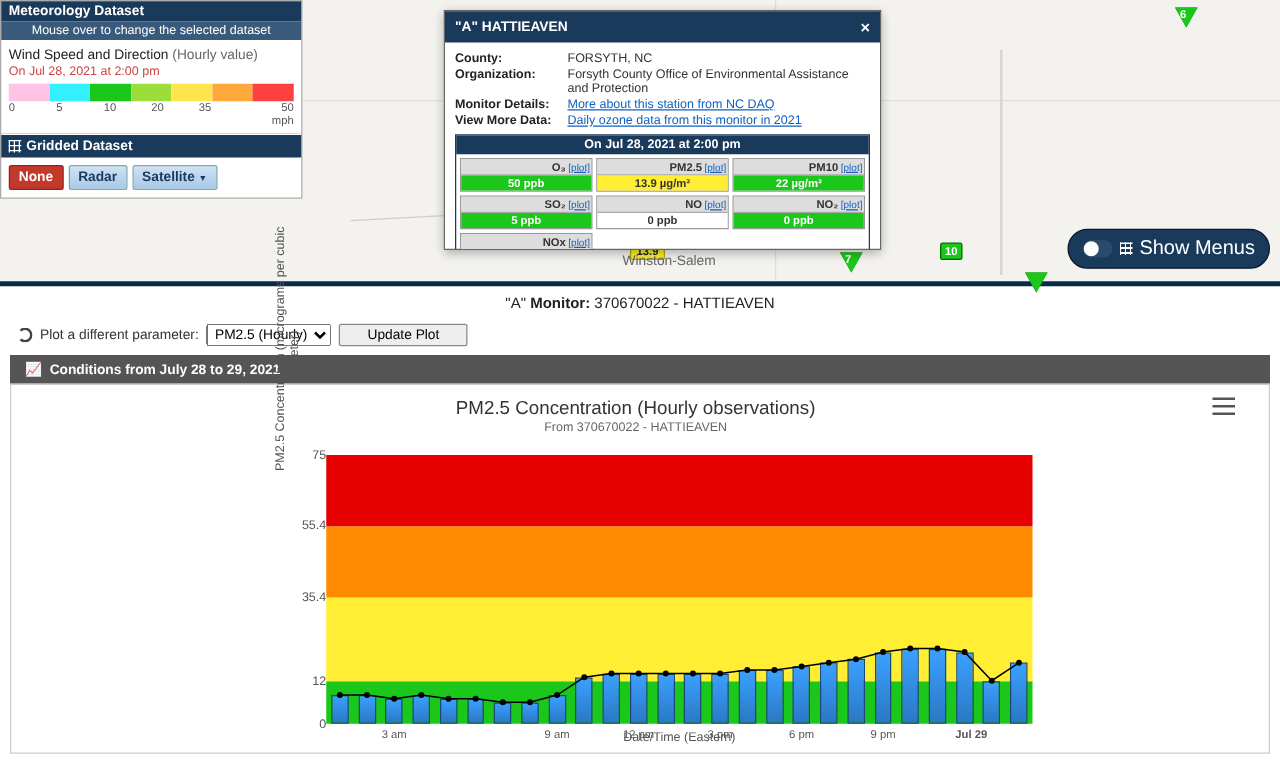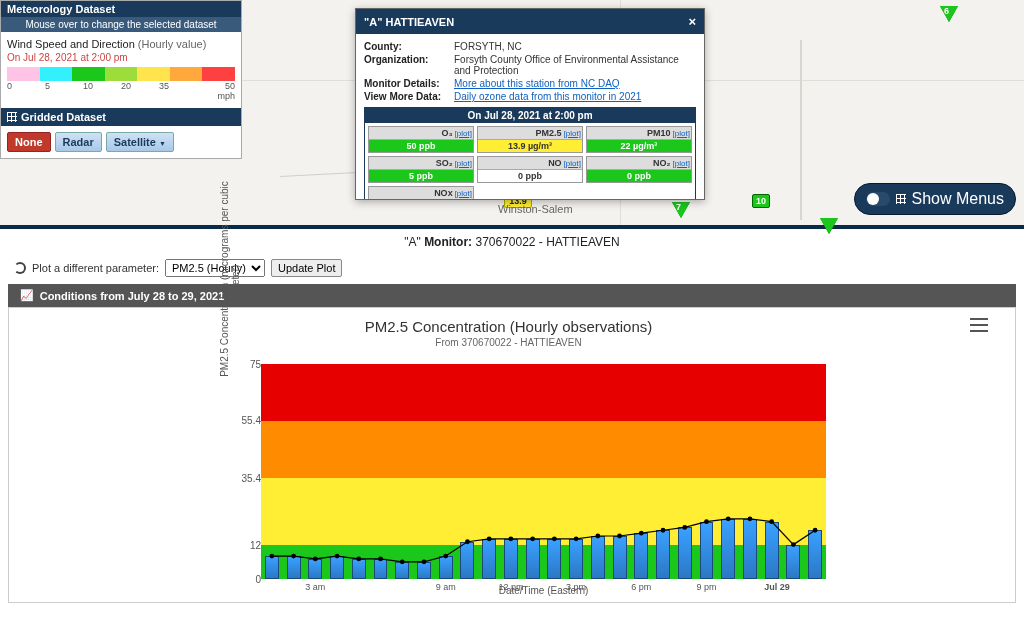--- a/index.html
+++ b/index.html
@@ -76,21 +76,21 @@
     repeating-linear-gradient(#fff 0 1px, transparent 1px 4px),
     repeating-linear-gradient(90deg,#fff 0 1px, transparent 1px 4px); }
 
   
   .monitor-bar { text-align:center; padding:6px; font-size:12px; color:#222; }
   .monitor-bar .b { font-weight:bold; }
 
   
   .plot-controls { padding:4px 14px; font-size:11px; display:flex; align-items:center; gap:6px; color:#333; }
   .plot-controls select { font-size:11px; padding:1px 2px; }
-  .plot-controls button { font-size:11px; padding:2px 6px; border:1px solid #888; background:#eee; cursor:pointer; border-radius:2px; }
+  .plot-controls button { font-size:11px; padding:2px 22px; border:1px solid #888; background:#eee; cursor:pointer; border-radius:2px; }
   .refresh-icon { display:inline-block; width:12px; height:12px; border:2px solid #444; border-left-color:transparent; border-radius:50%; position:relative; }
 
   
   .cond-strip { background:#555; color:#fff; padding:5px 12px; font-size:11px; font-weight:bold; margin:3px 8px 0 8px; display:flex; align-items:center; gap:6px; }
   .chart-frame { border:1px solid #ccc; margin:0 8px 8px 8px; padding:6px 12px 8px 12px; background:#fff; }
 
   
   .chart-wrap { position:relative; width:975px; height:280px; }
   .hamb { position:absolute; right:8px; top:4px; cursor:pointer; width:18px; height:14px; display:flex; flex-direction:column; justify-content:space-between; }
   .hamb span { height:2px; background:#555; }

